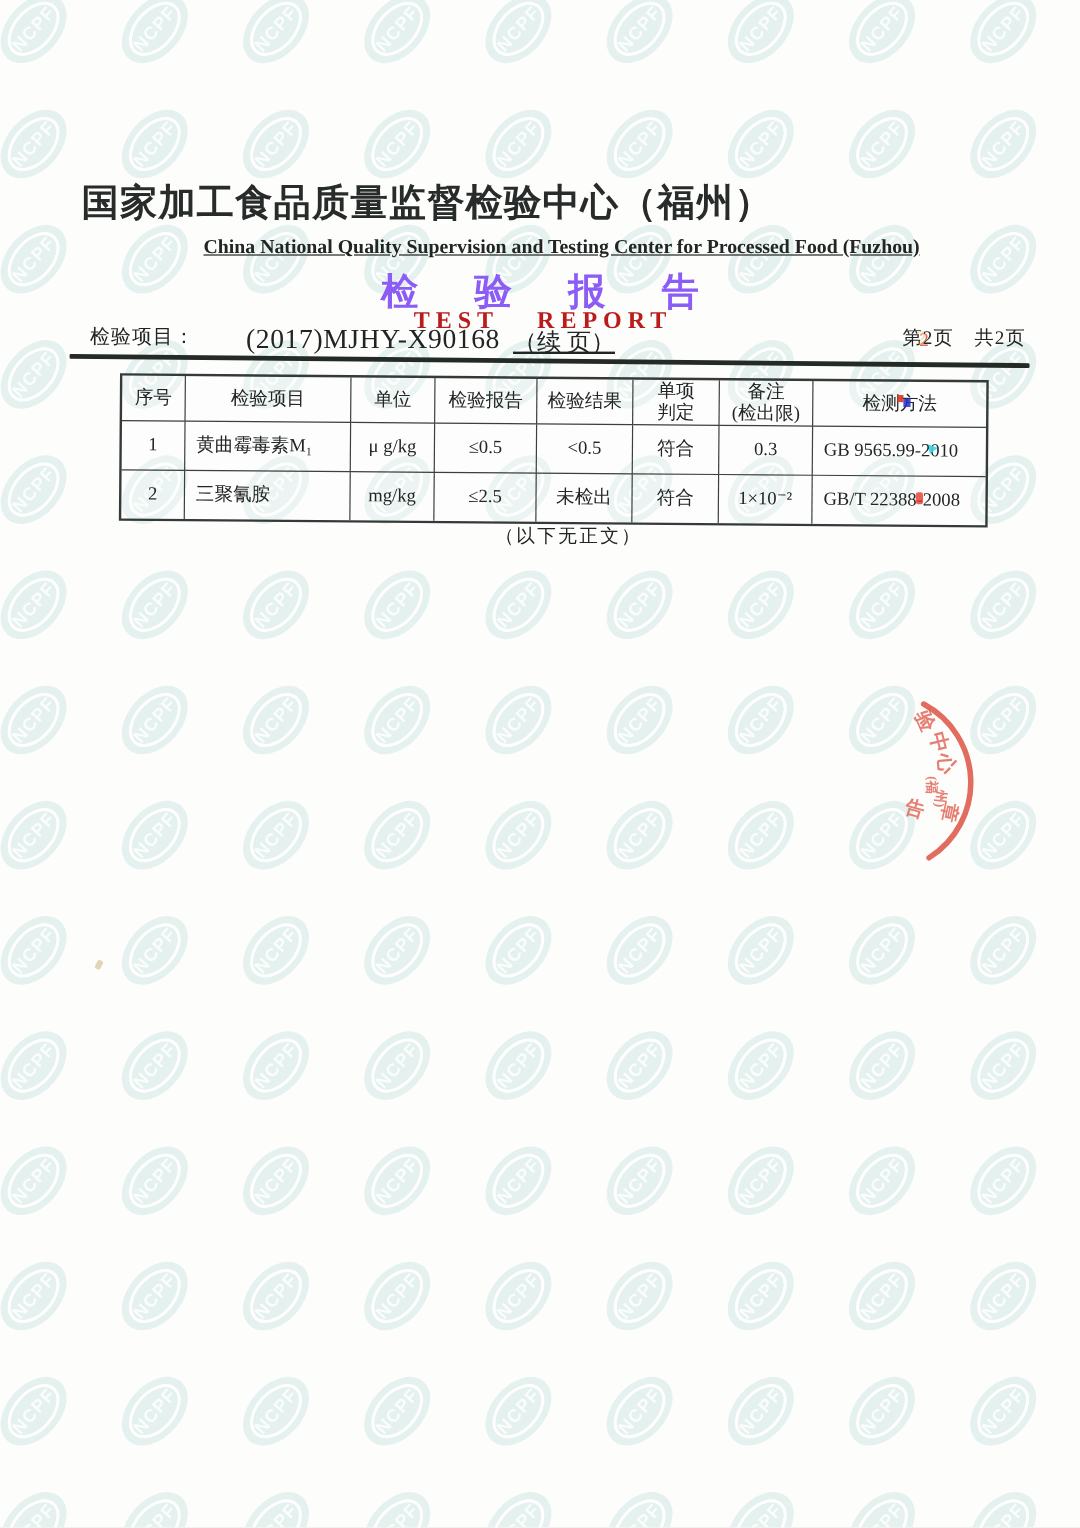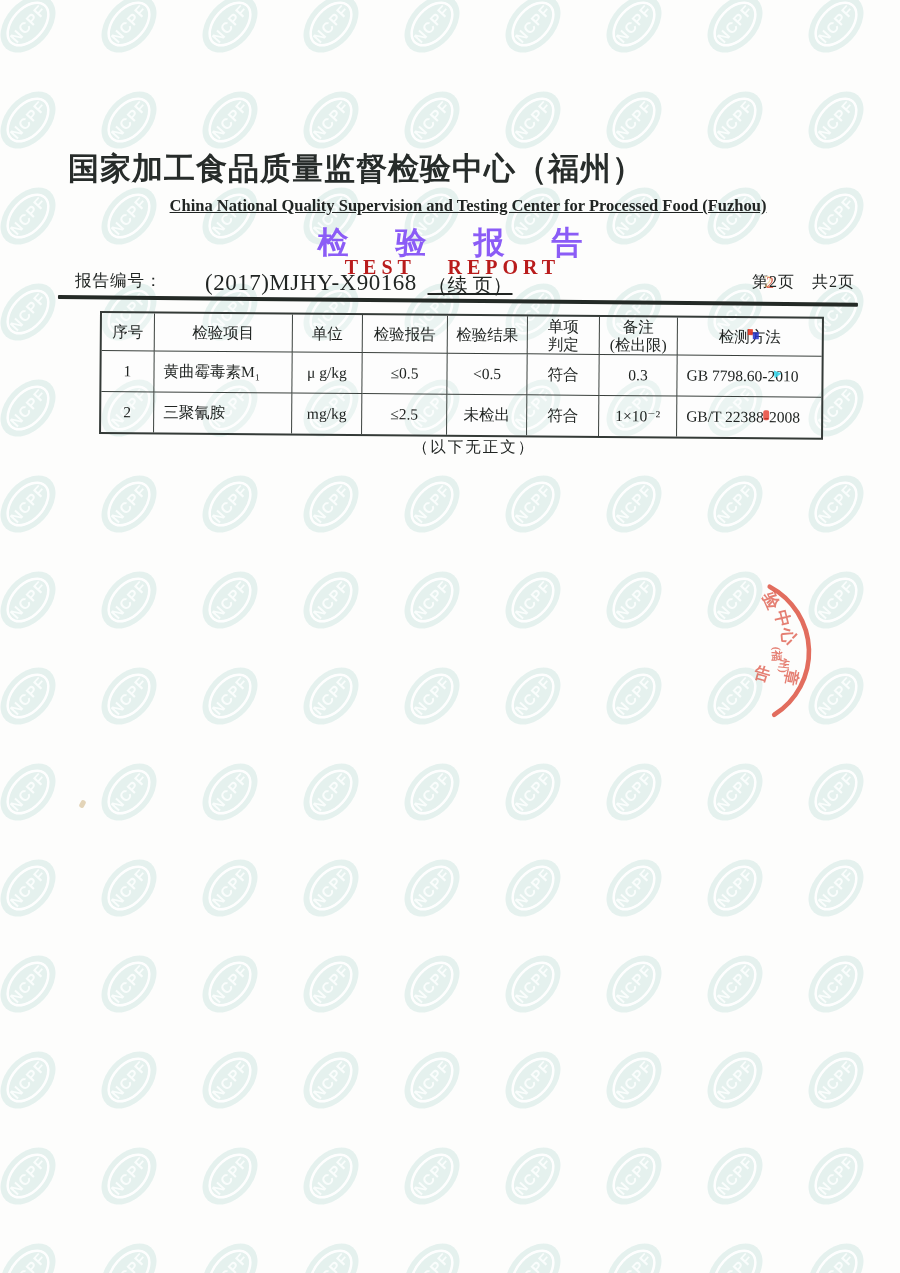--- a/index.html
+++ b/index.html
@@ -969,21 +969,21 @@
     </div>
 
   <div class="hdr">
     <div class="org-cn">国家加工食品质量监督检验中心（福州）</div>
     <div class="org-en">China National Quality Supervision and Testing Center for Processed Food (Fuzhou)</div>
     <div class="title-cn">检验报告</div>
     <div class="title-en">TEST REPORT</div>
   </div>
 
   <div class="report-line">
-    <span class="report-no-label">报告编号：</span>
+    <span class="report-no-label">检验项目：</span>
     <span class="report-no">(2017)MJHY-X90168</span>
     <span class="continued">（续 页）</span>
     <span class="pages"><span>第</span><span class="page-cur">2</span><span>页　共2页</span></span>
   </div>
 
   <div class="rule"></div>
 
   <div class="tbl">
     <div class="tr tr-head">
       <div class="td">序号</div>
@@ -1002,21 +1002,21 @@
     </div>
     <div class="tr tr-data">
       <div class="td">1</div>
       <div class="td left">黄曲霉毒素M₁</div>
       <div class="td">μ g/kg</div>
       <div class="td">≤0.5</div>
       <div class="td">&lt;0.5</div>
       <div class="td">符合</div>
       <div class="td">0.3</div>
       <div class="td left">
-          <span>GB 7798.60-2010</span>
+          <span>GB 9565.99-2010</span>
         <span class="art art-cyan"></span>
       </div>
     </div>
     <div class="tr tr-data">
       <div class="td">2</div>
       <div class="td left">三聚氰胺</div>
       <div class="td">mg/kg</div>
       <div class="td">≤2.5</div>
       <div class="td">未检出</div>
       <div class="td">符合</div>

